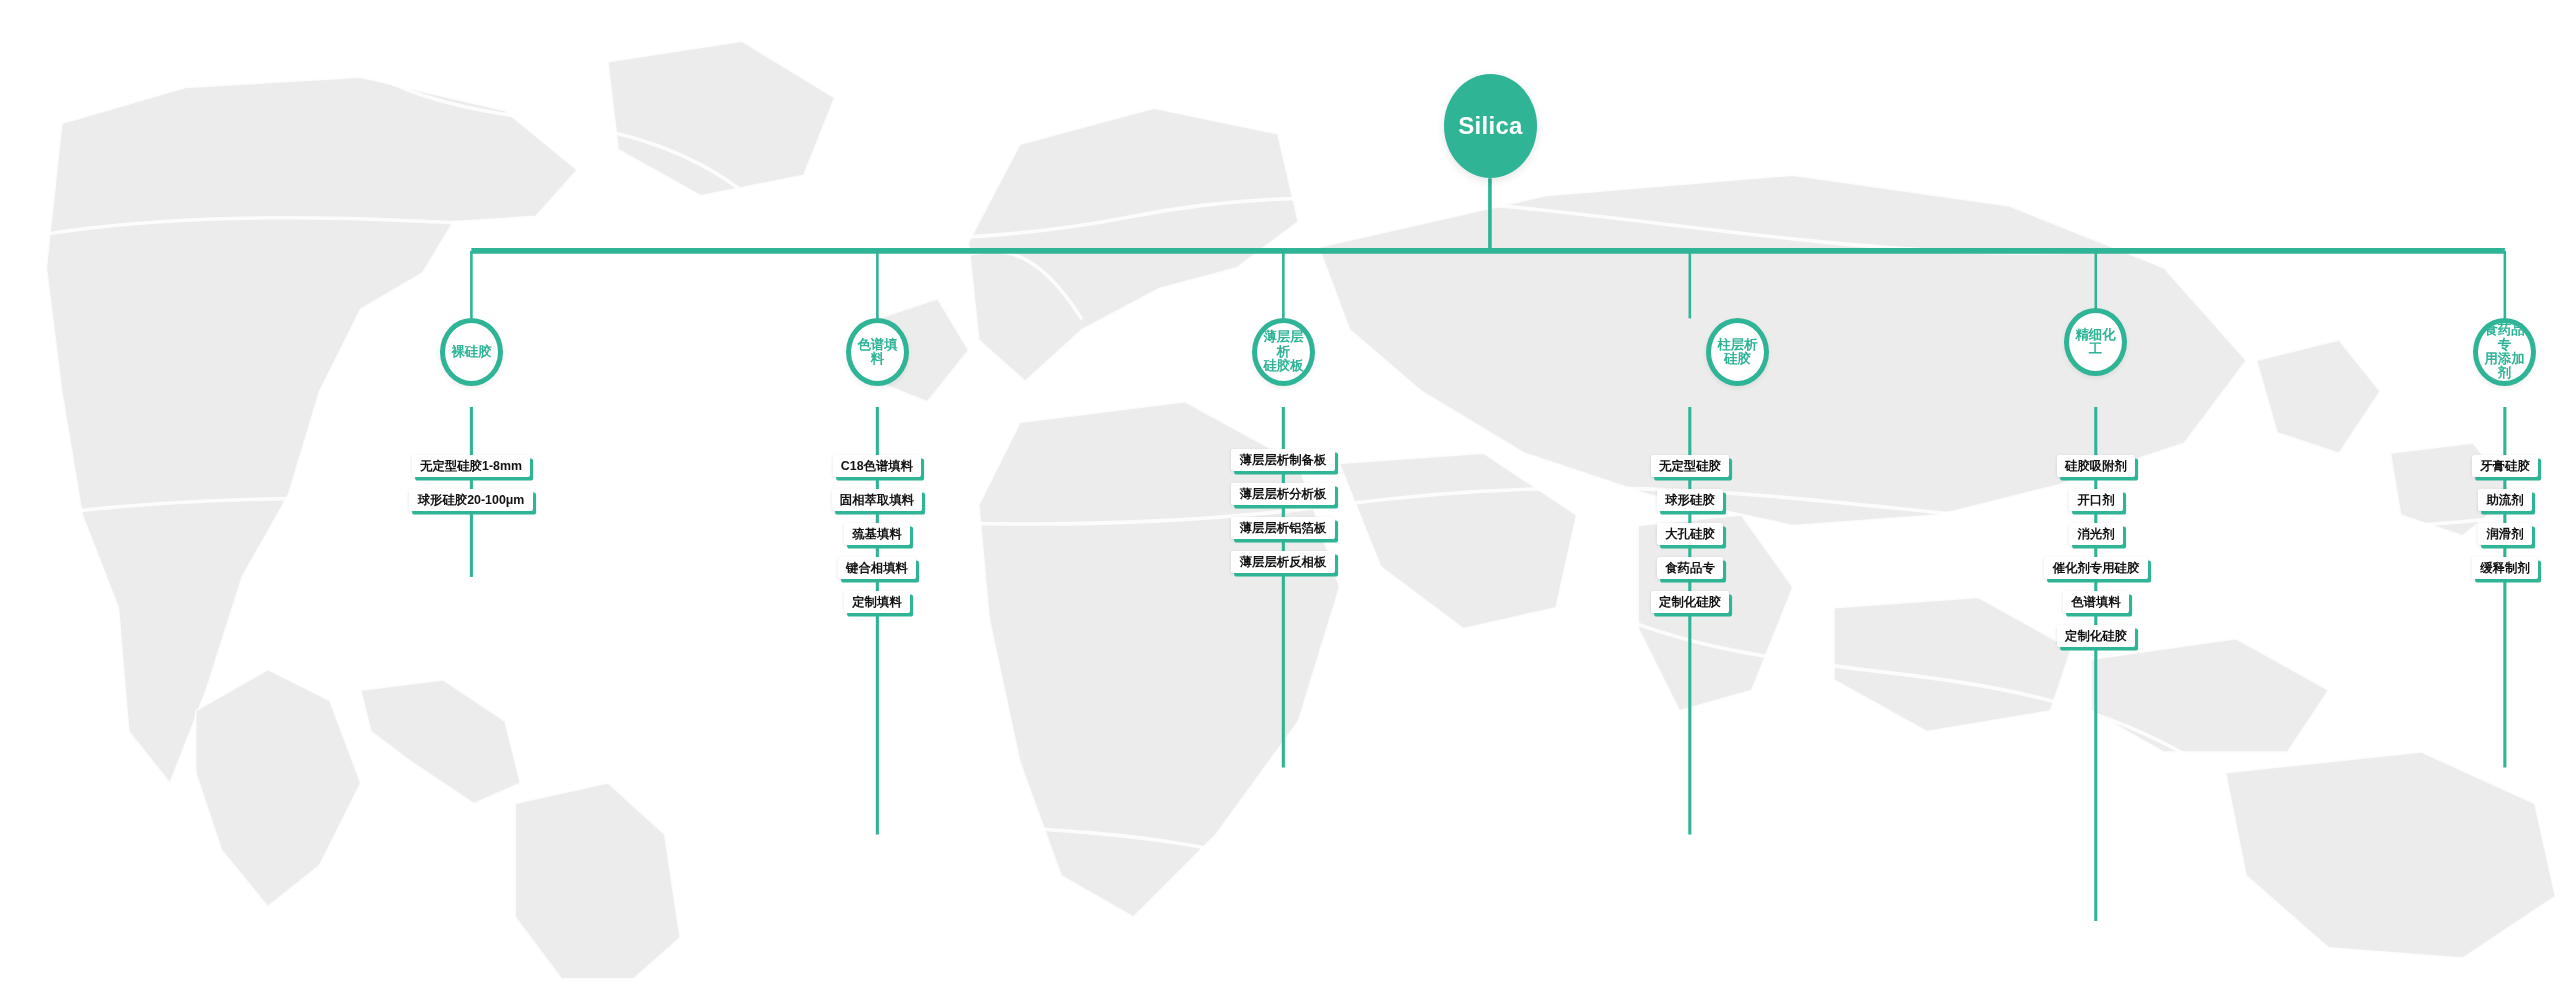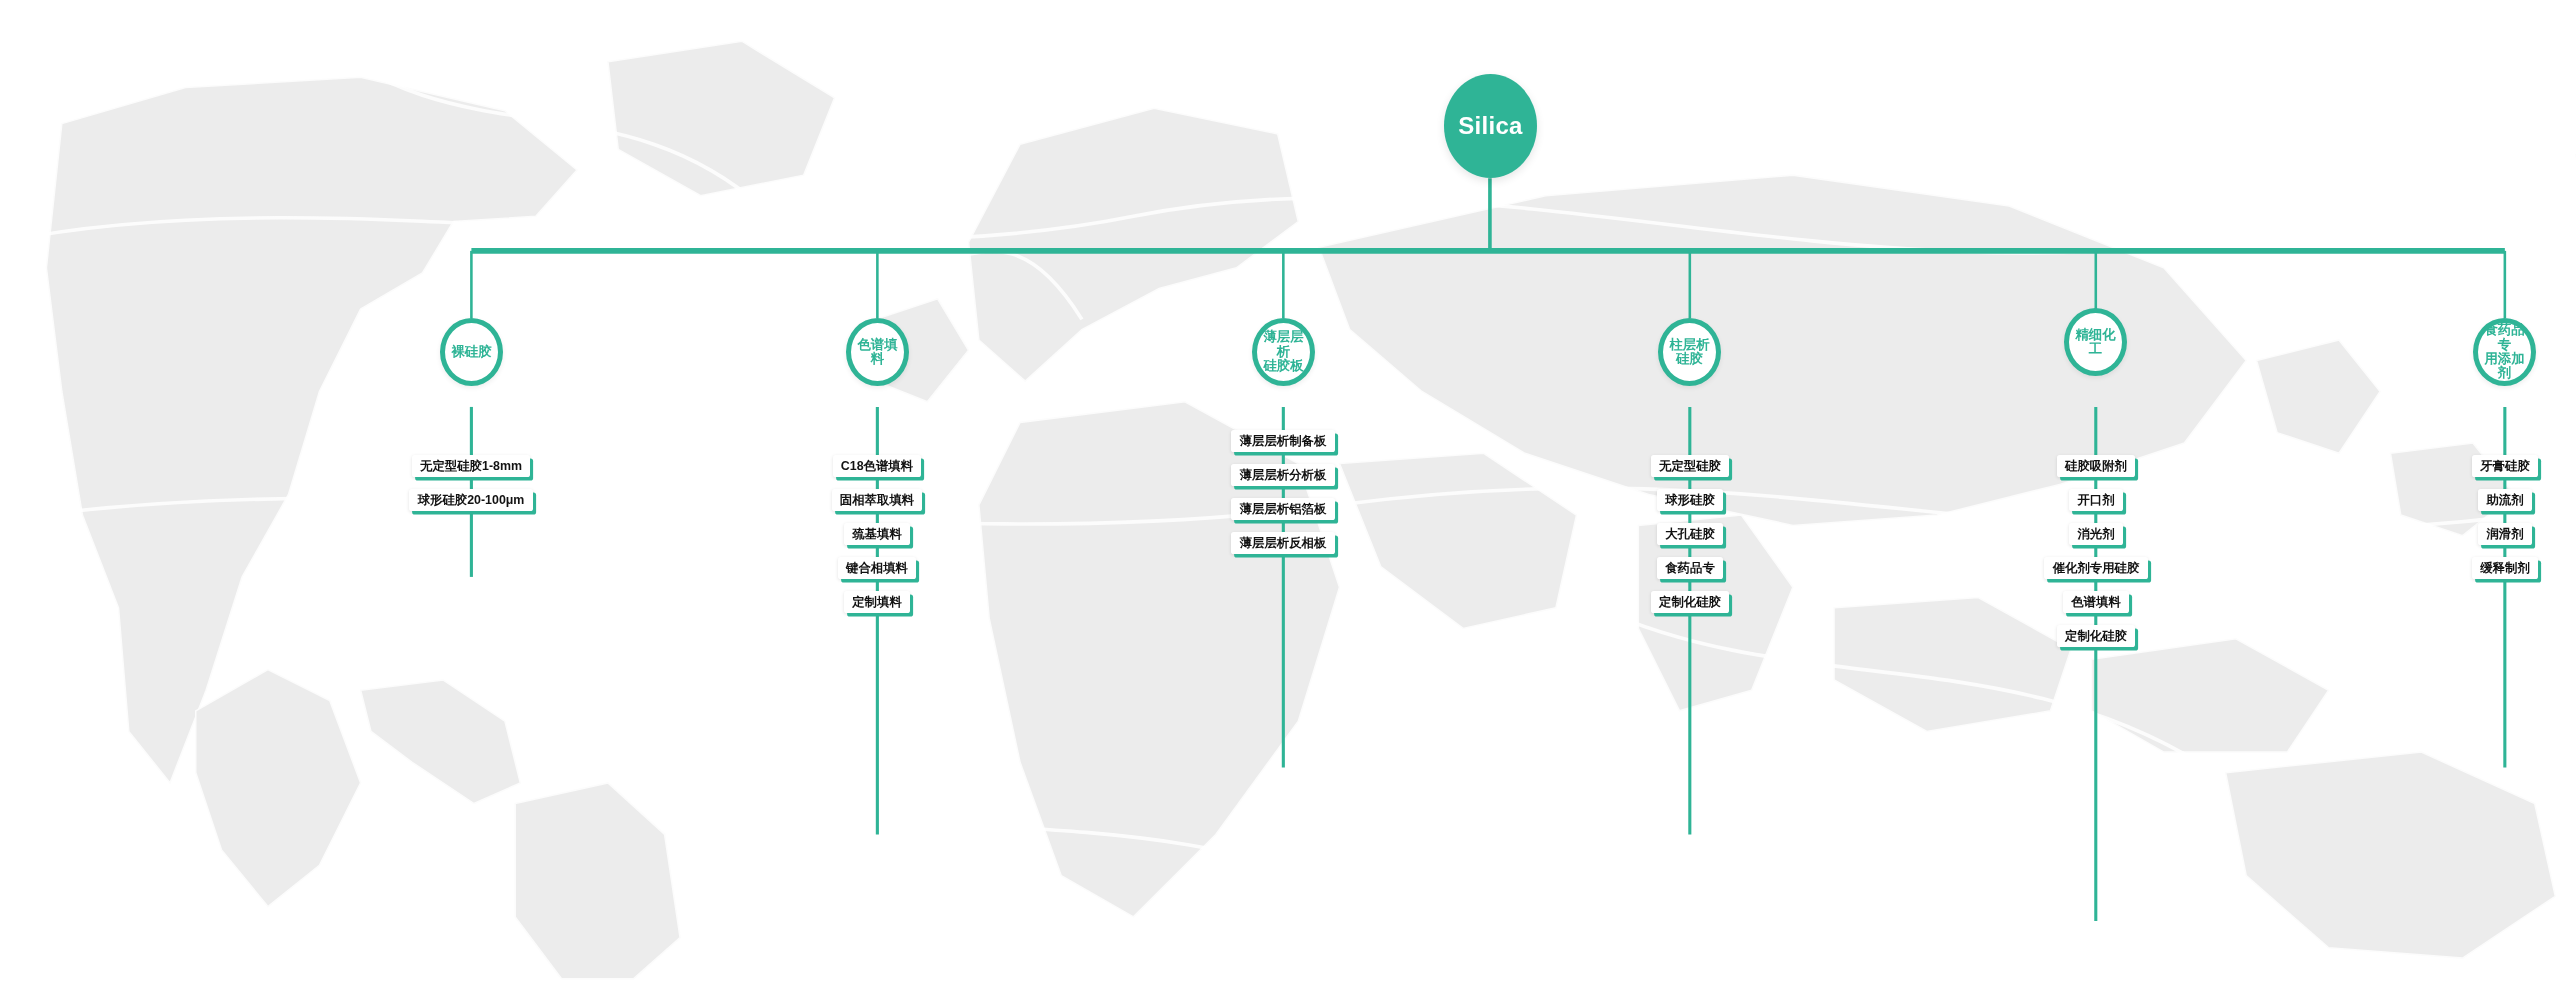--- a/index.html
+++ b/index.html
@@ -238,36 +238,36 @@
     </div>
     <div class="leaf-box">
       <span class="leaf-text">定制填料</span>
     </div>
   </div>
 
   <div class="cat-node" style="left:1252px; top:318px;">
     <span class="cat-label">薄层层析
 硅胶板</span>
   </div>
-  <div class="leaf-col" style="left:1180px; top:430px; width:206px;">
+  <div class="leaf-col" style="left:1180px; top:449px; width:206px;">
     <div class="leaf-box">
       <span class="leaf-text">薄层层析制备板</span>
     </div>
     <div class="leaf-box">
       <span class="leaf-text">薄层层析分析板</span>
     </div>
     <div class="leaf-box">
       <span class="leaf-text">薄层层析铝箔板</span>
     </div>
     <div class="leaf-box">
       <span class="leaf-text">薄层层析反相板</span>
     </div>
   </div>
 
-  <div class="cat-node" style="left:1658px; top:318px;">
+  <div class="cat-node" style="left:1706px; top:318px;">
     <span class="cat-label">柱层析
 硅胶</span>
   </div>
   <div class="leaf-col" style="left:1587px; top:455px; width:206px;">
     <div class="leaf-box">
       <span class="leaf-text">无定型硅胶</span>
     </div>
     <div class="leaf-box">
       <span class="leaf-text">球形硅胶</span>
     </div>

